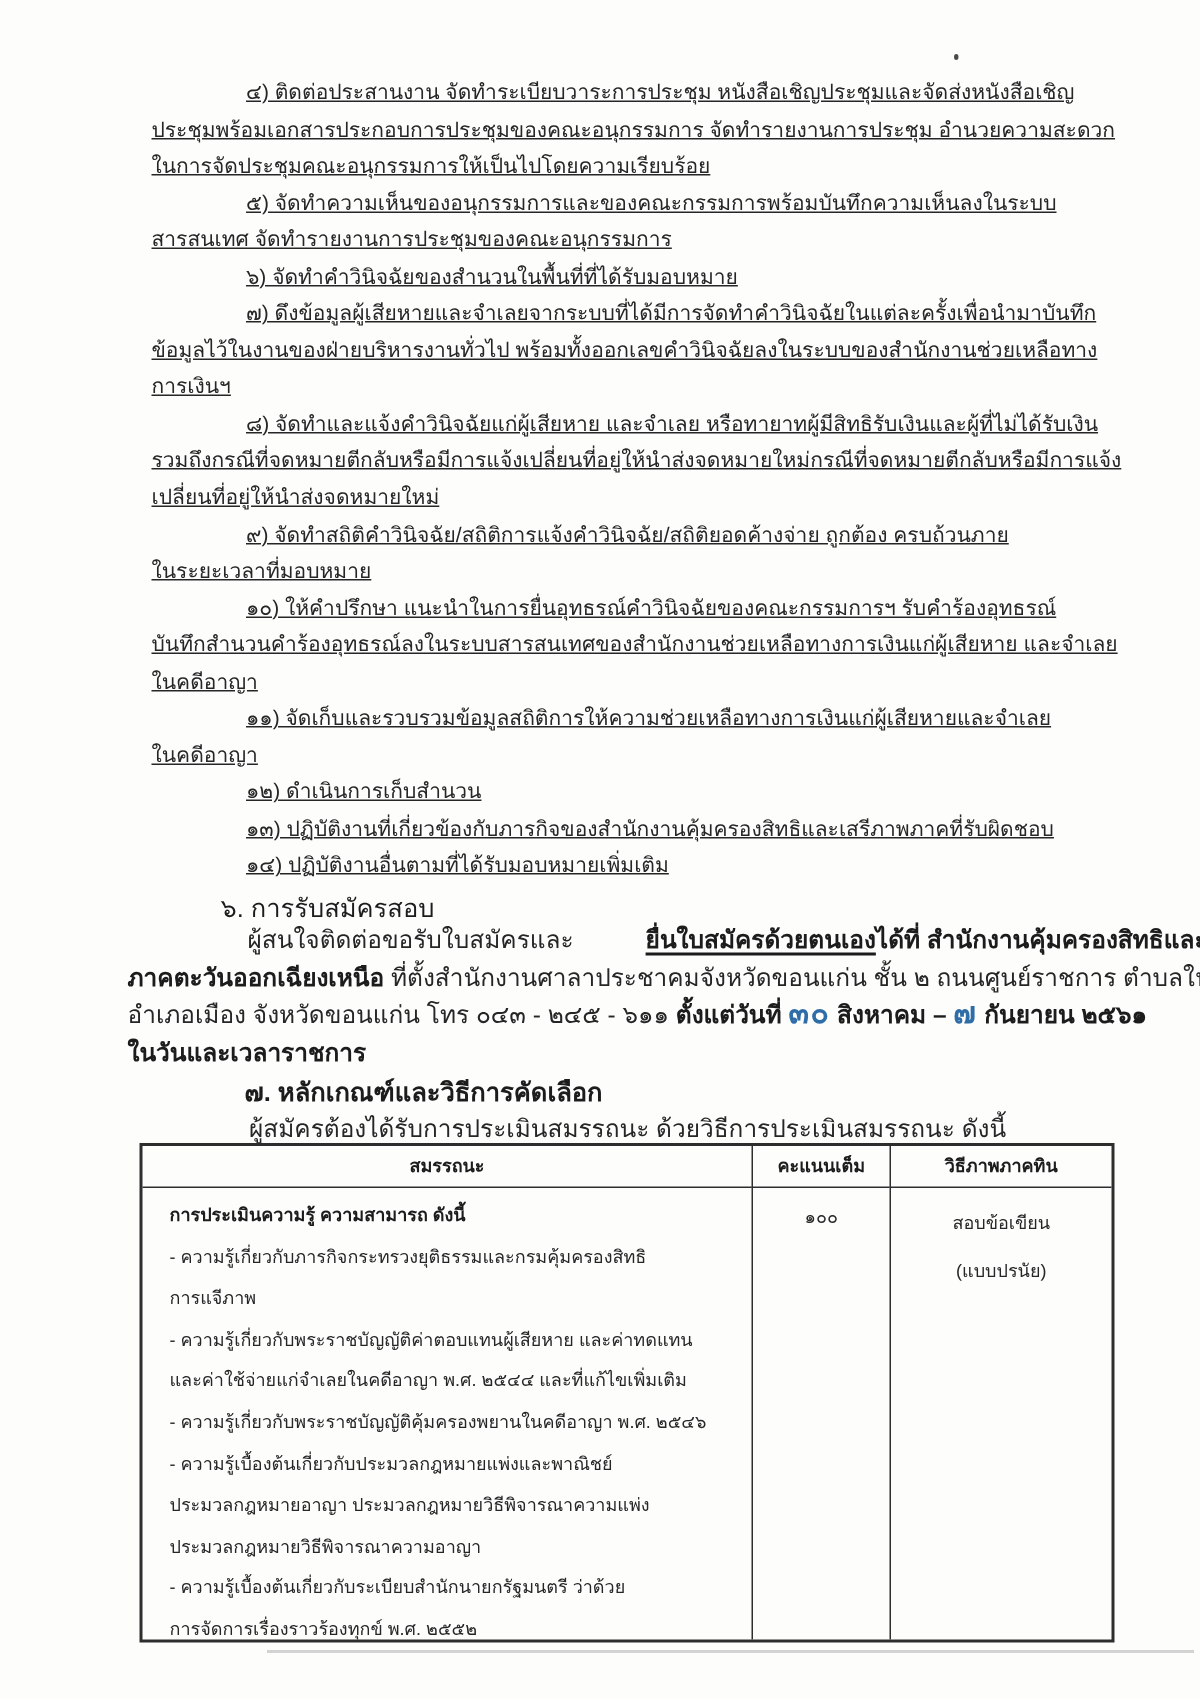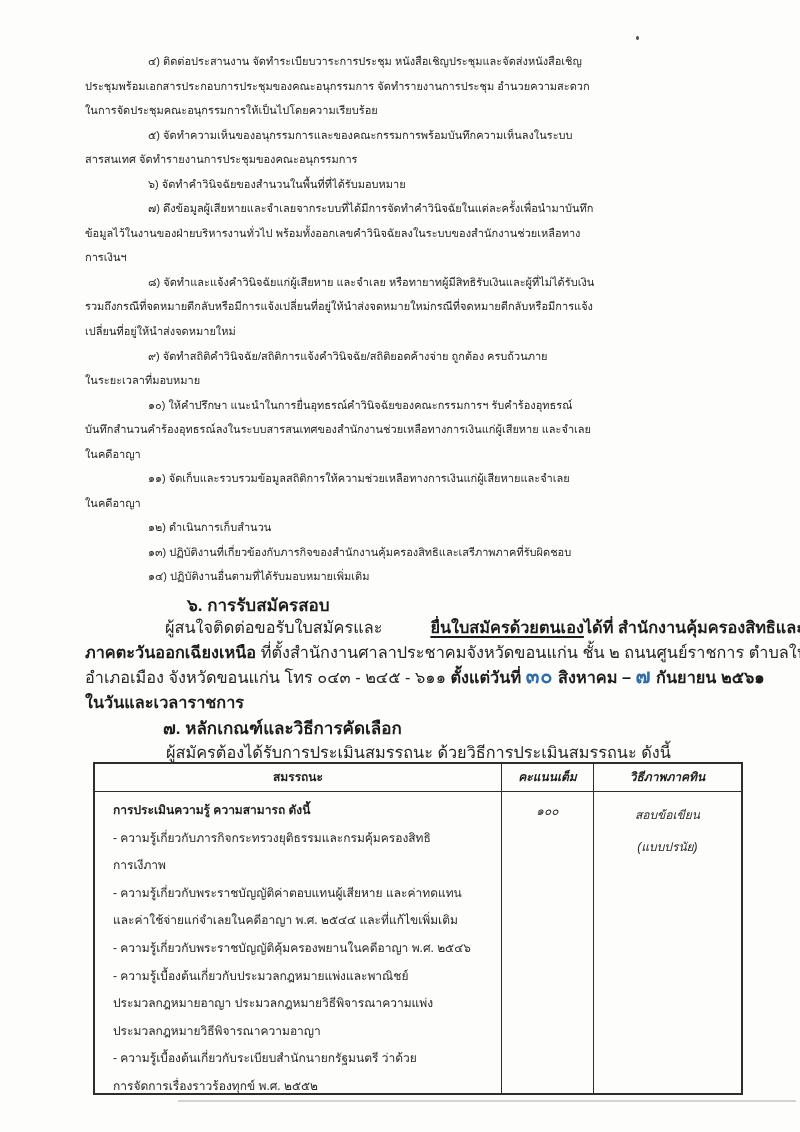--- a/index.html
+++ b/index.html
@@ -7,34 +7,34 @@
     width:800px;height:1132px;position:relative;overflow:hidden;
     background:#fdfdfc;color:#262626;
     font-family:"Liberation Sans","DejaVu Sans",sans-serif;
   }
   .tl{white-space:nowrap;}
   .ind{padding-left:63px;}
   .pind{padding-left:80px;}
   .b{font-weight:bold;color:#1c1c1c;}
   .u{text-decoration:underline;text-decoration-thickness:1.5px;text-underline-offset:3px;margin-left:48px;}
   .hw{color:var(--hw,#2e6da8);font-size:20px;font-weight:bold;letter-spacing:1px;}
-  #duties{position:absolute;top:49px;left:85px;width:640px;font-size:11px;line-height:24.55px;}
-  #sec6-heading{position:absolute;top:591px;left:147px;font-size:17px;font-weight:bold;color:#1c1c1c;white-space:nowrap;margin-left:40px;}
+  #duties{position:absolute;top:49px;left:101px;width:640px;font-size:14px;line-height:24.55px;text-decoration:underline;}
+  #sec6-heading{position:absolute;top:591px;left:147px;font-size:17px;font-weight:normal;color:#1c1c1c;white-space:nowrap;}
   #recruit{position:absolute;top:615px;left:85px;width:645px;font-size:16.3px;line-height:24.6px;}
   #sec7-heading{position:absolute;top:714px;left:147px;font-size:17px;font-weight:bold;color:#1c1c1c;white-space:nowrap;margin-left:16px;}
   #sec7-intro{position:absolute;top:739px;left:166px;font-size:16.3px;white-space:nowrap;}
   #assess-table{
     position:absolute;top:762px;left:93px;width:650px;height:333px;
     border:2px solid #2e2e2e;box-sizing:border-box;
     display:grid;grid-template-columns:406px 92px 1fr;grid-template-rows:28px 1fr;
     font-size:12px;
   }
   .th{font-weight:bold;color:#1c1c1c;text-align:center;line-height:27px;
       border-bottom:1.5px solid #2e2e2e;white-space:nowrap;overflow:hidden;}
-  .cdiv{border-left:1.5px solid #2e2e2e;font-style:italic;}
+  .cdiv{border-left:1.5px solid #2e2e2e;}
   #competency-cell{padding:5px 8px 0 8px;line-height:27.6px;overflow:hidden;margin-left:10px;}
   #competency-cell .tl{white-space:nowrap;}
   #score-cell{text-align:center;padding-top:9px;}
   #method-cell{text-align:center;padding-top:7px;line-height:32px;}
   #dot-artifact{position:absolute;left:636px;top:36px;width:3px;height:4px;background:#4a4a4a;border-radius:50%;}
   #scanline-artifact{position:absolute;left:178px;top:1100px;width:618px;height:2px;background:#c9c9c9;opacity:.8;filter:blur(.4px);}
 </style>
 </head>
 <body style="--hw: #2e6da8;">
 
@@ -76,21 +76,21 @@
 
 <div id="sec7-intro">ผู้สมัครต้องได้รับการประเมินสมรรถนะ ด้วยวิธีการประเมินสมรรถนะ ดังนี้</div>
 
 <div id="assess-table">
   <div class="th">สมรรถนะ</div>
   <div class="th cdiv">คะแนนเต็ม</div>
   <div class="th cdiv">วิธีภาพภาคทิน</div>
   <div id="competency-cell">
       <div class="tl b">การประเมินความรู้ ความสามารถ ดังนี้</div>
       <div class="tl">- ความรู้เกี่ยวกับภารกิจกระทรวงยุติธรรมและกรมคุ้มครองสิทธิ</div>
-      <div class="tl">การเงีภาพ</div>
+      <div class="tl">การแจีภาพ</div>
       <div class="tl">- ความรู้เกี่ยวกับพระราชบัญญัติค่าตอบแทนผู้เสียหาย และค่าทดแทน</div>
       <div class="tl">และค่าใช้จ่ายแก่จำเลยในคดีอาญา พ.ศ. ๒๕๔๔ และที่แก้ไขเพิ่มเติม</div>
       <div class="tl">- ความรู้เกี่ยวกับพระราชบัญญัติคุ้มครองพยานในคดีอาญา พ.ศ. ๒๕๔๖</div>
       <div class="tl">- ความรู้เบื้องต้นเกี่ยวกับประมวลกฎหมายแพ่งและพาณิชย์</div>
       <div class="tl">ประมวลกฎหมายอาญา ประมวลกฎหมายวิธีพิจารณาความแพ่ง</div>
       <div class="tl">ประมวลกฎหมายวิธีพิจารณาความอาญา</div>
       <div class="tl">- ความรู้เบื้องต้นเกี่ยวกับระเบียบสำนักนายกรัฐมนตรี ว่าด้วย</div>
       <div class="tl">การจัดการเรื่องราวร้องทุกข์ พ.ศ. ๒๕๕๒</div>
     </div>
   <div id="score-cell" class="cdiv">๑๐๐</div>

